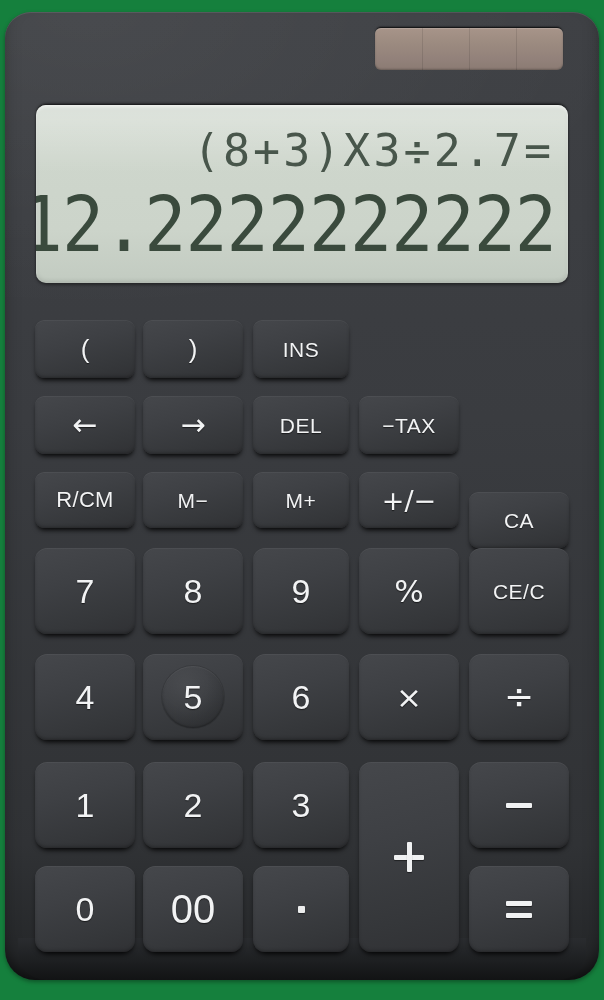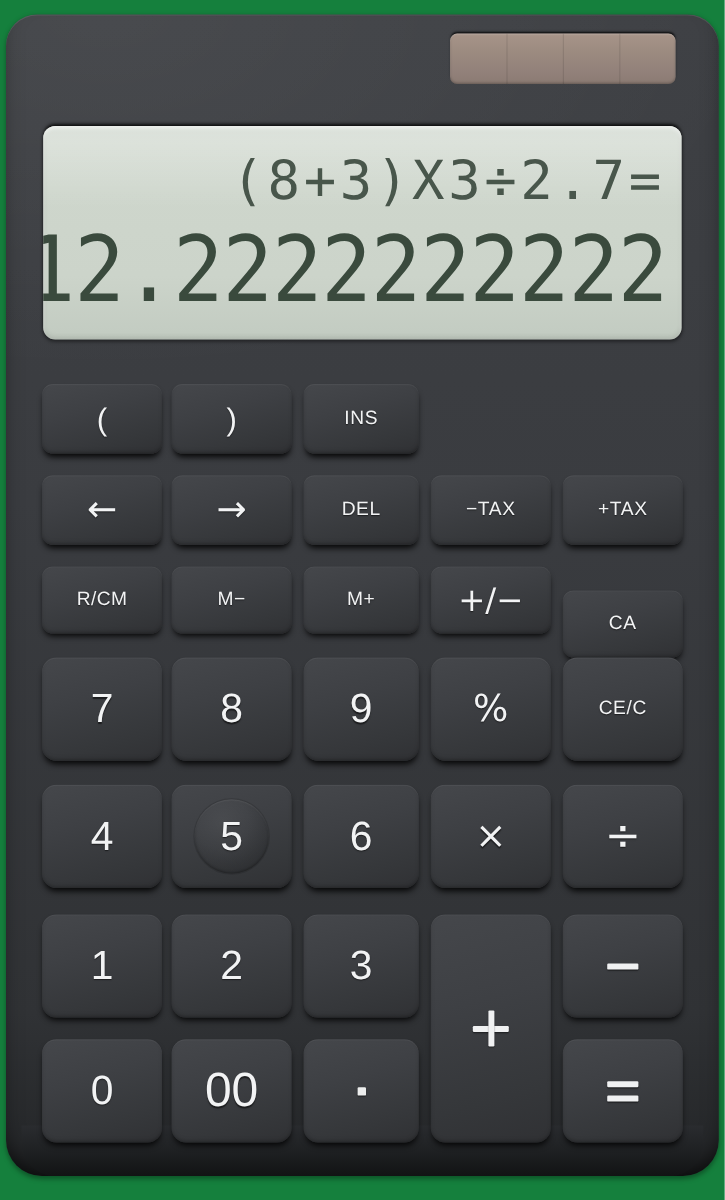--- a/index.html
+++ b/index.html
@@ -187,22 +187,22 @@
     line-height: 1;
     text-shadow: 0 1px 1px rgba(0,0,0,0.55);
   }
 
   
   .key.small   { border-radius: 9px; }
   .key.big     { border-radius: 12px; }
 
   
   .f-paren  { font-size: 26px; }
-  .f-word   { font-size: 16px; letter-spacing: 0.5px; }
-  .f-word-s { font-size: 16px; letter-spacing: 0.3px; text-align: center; }
+  .f-word   { font-size: 21px; letter-spacing: 0.5px; }
+  .f-word-s { font-size: 22px; letter-spacing: 0.3px; text-align: center; }
   .f-arrow  { font-size: 30px; font-family: "DejaVu Sans", sans-serif; }
   .f-digit  { font-size: 34px; }
   .f-digit00{ font-size: 40px; }
   .f-op     { font-size: 31px; font-family: "DejaVu Sans", sans-serif; }
   .f-opbig  { font-size: 36px; font-family: "DejaVu Sans", sans-serif; }
   .f-pm     { font-size: 27px; font-family: "DejaVu Sans", sans-serif; }
 
   
   .dimple {
     position: absolute;
@@ -312,23 +312,20 @@
     </div>
     <div class="key small" style="left:143px; top:396px; width:100px; height:58px;">
       <span class="lbl f-arrow">→</span>
     </div>
     <div class="key small" style="left:253px; top:396px; width:96px;  height:58px;text-align:right;">
       <span class="lbl f-word">DEL</span>
     </div>
     <div class="key small" style="left:359px; top:396px; width:100px; height:58px;">
       <span class="lbl f-word">−TAX</span>
     </div>
-    <div class="key small" style="left:469px; top:396px; width:100px; height:58px;">
-      <span class="lbl f-word">+TAX</span>
-    </div>
 
     <div class="key small" style="left:35px;  top:472px; width:100px; height:56px;">
       <span class="lbl f-word-s">R/CM</span>
     </div>
     <div class="key small" style="left:143px; top:472px; width:100px; height:56px;">
       <span class="lbl f-word">M−</span>
     </div>
     <div class="key small" style="left:253px; top:472px; width:96px;  height:56px;">
       <span class="lbl f-word">M+</span>
     </div>

